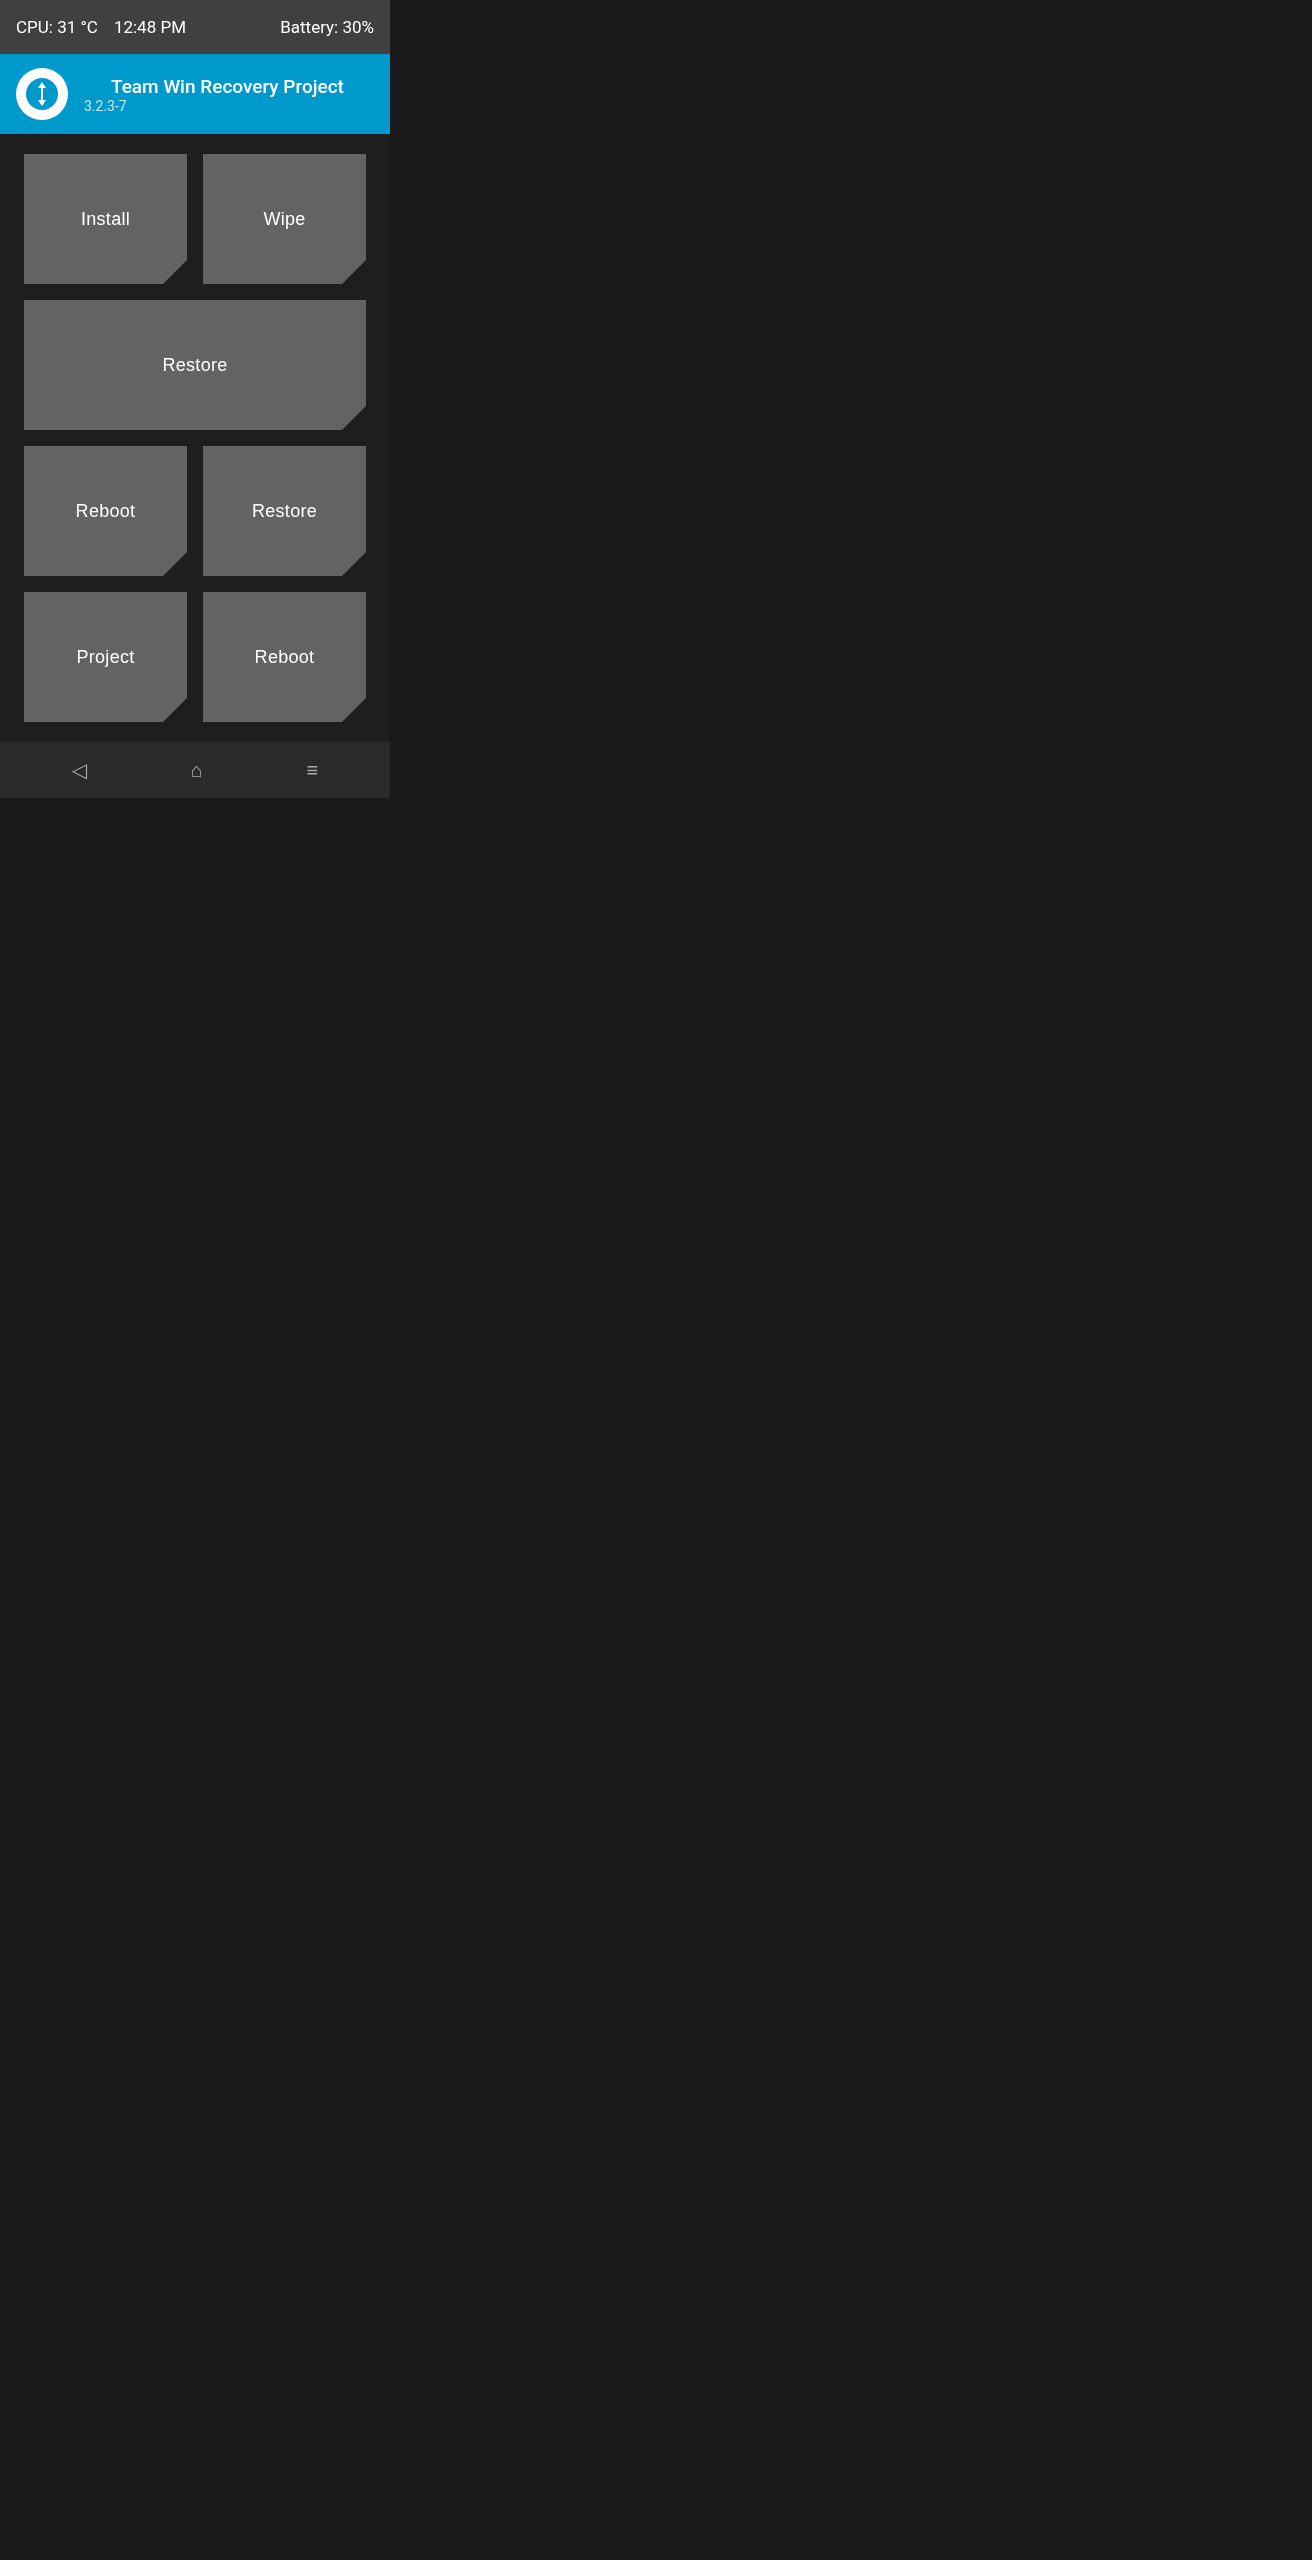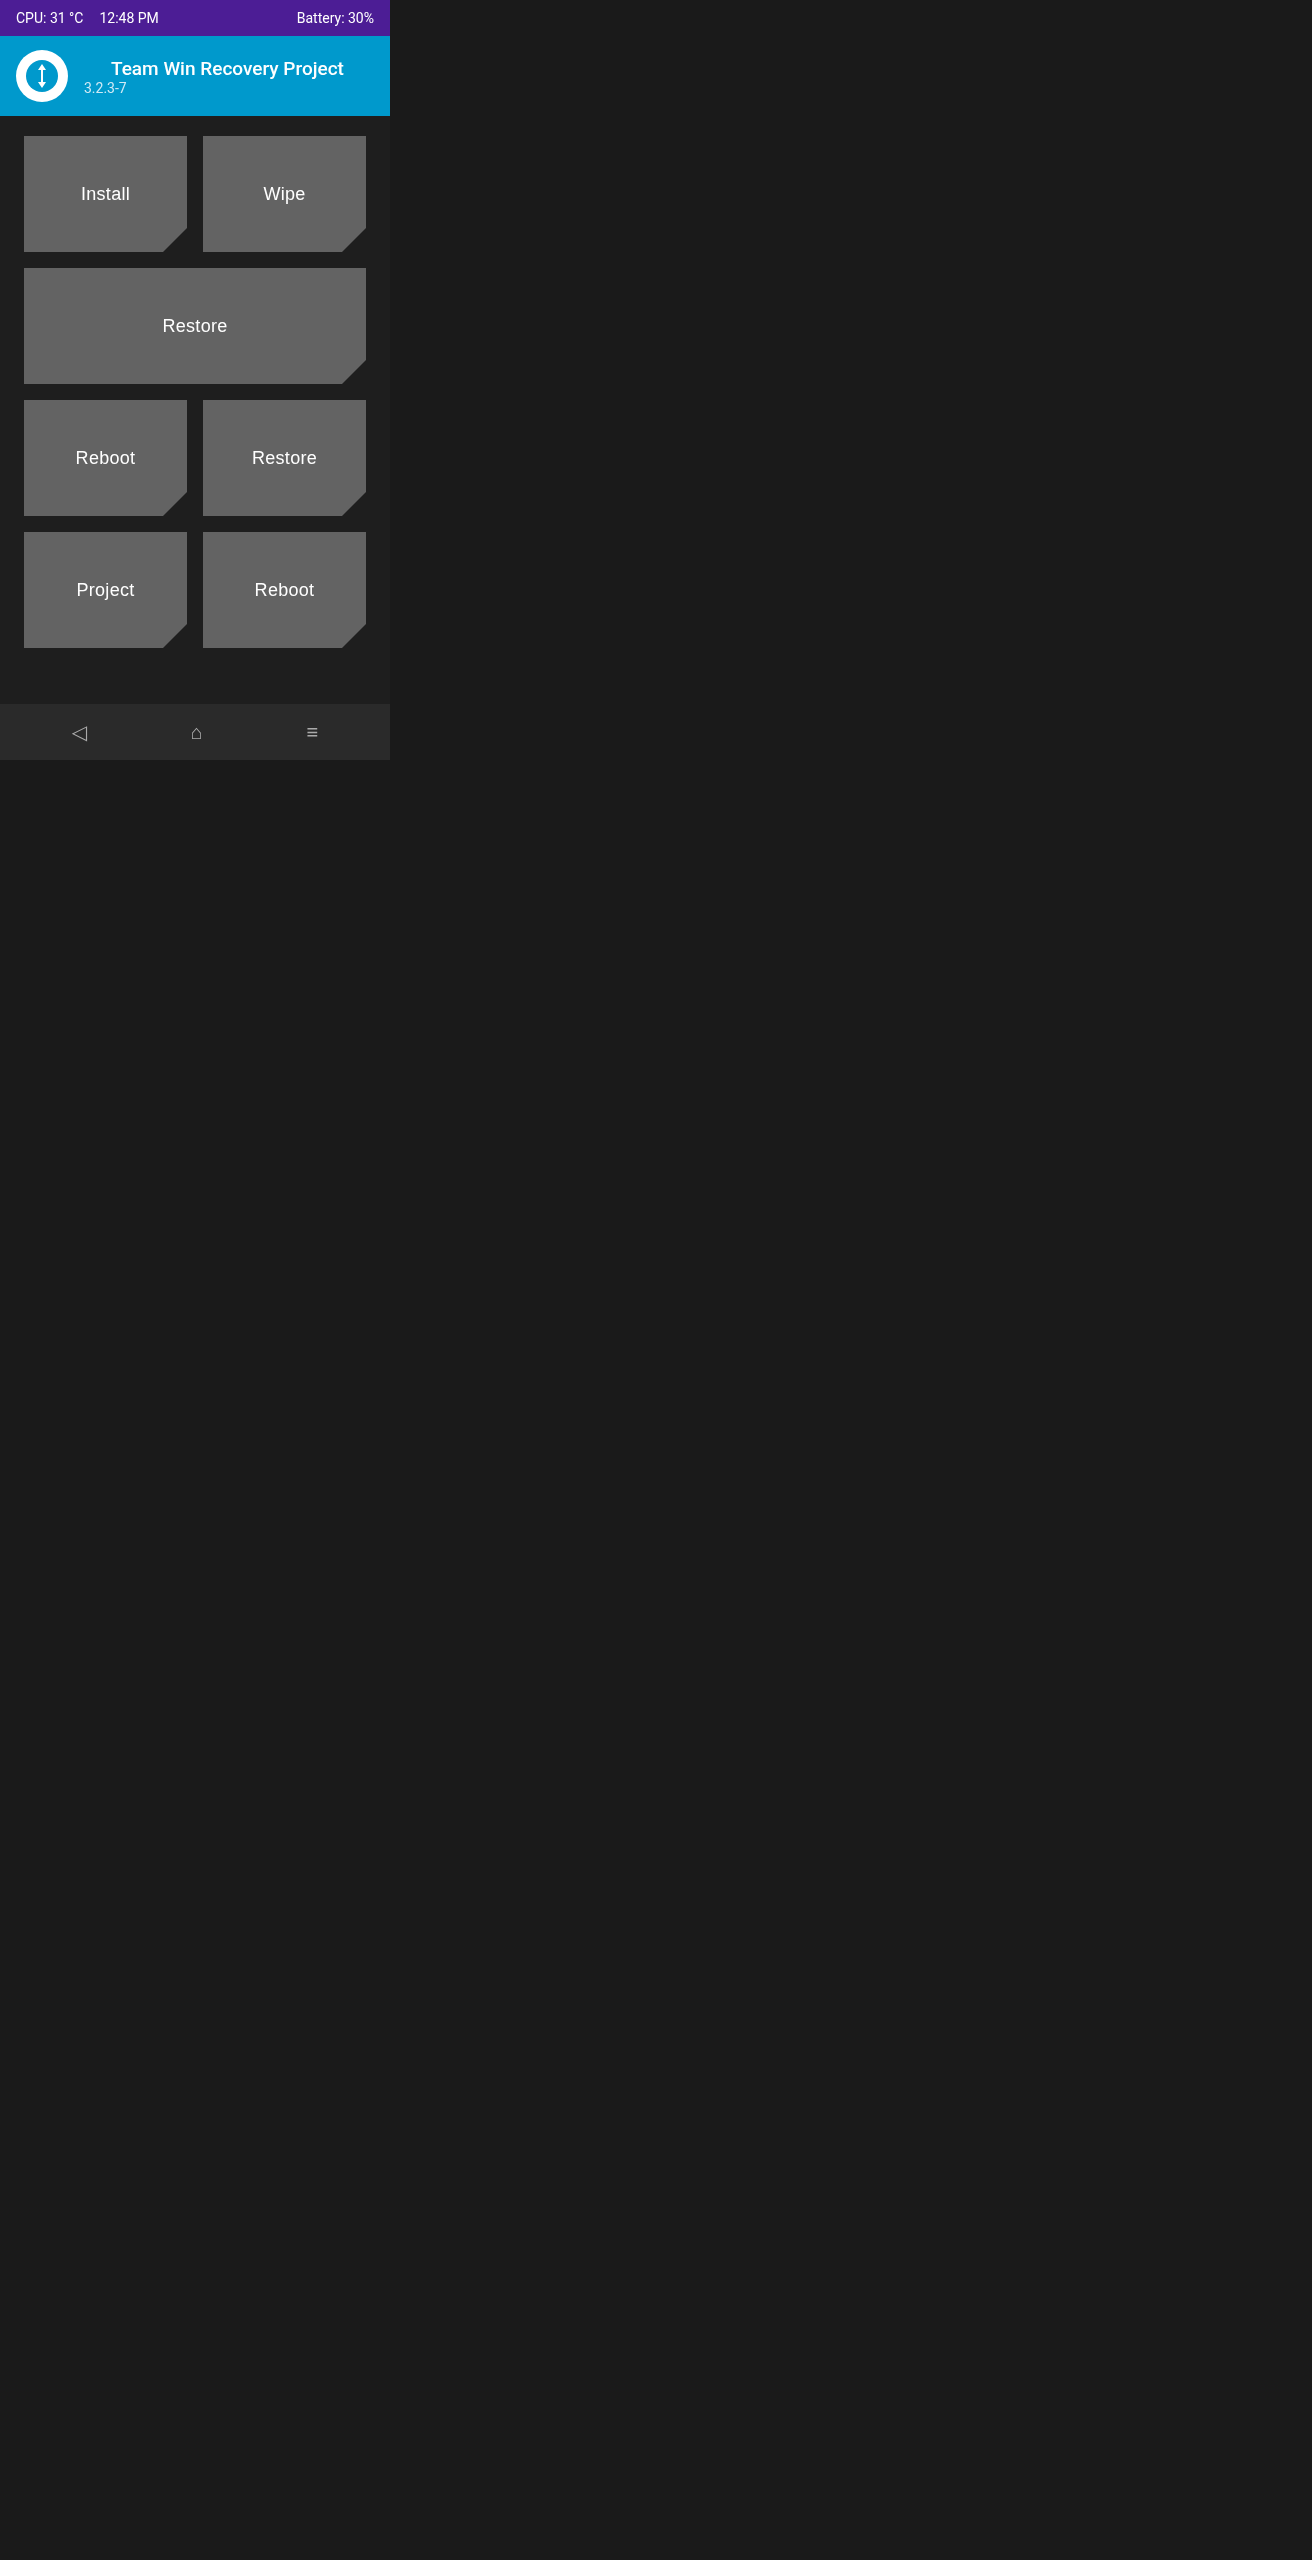--- a/index.html
+++ b/index.html
@@ -13,26 +13,26 @@
       min-height: 760px;
       background-color: #1a1a1a;
       font-family: 'Roboto', Arial, sans-serif;
       color: #ffffff;
       display: flex;
       flex-direction: column;
     }
 
     
     .status-bar {
-      background-color: #4c1d95;
+      background-color: #404040;
       display: flex;
       justify-content: space-between;
       align-items: center;
-      padding: 10px 16px;
-      font-size: 14px;
+      padding: 17px 16px;
+      font-size: 17px;
       color: #ffffff;
     }
 
     .status-bar-left {
       display: flex;
       gap: 16px;
     }
 
     
     .header {
@@ -96,21 +96,21 @@
     
     .twrp-button {
       flex: 1;
       background-color: #636363;
       color: #ffffff;
       border: none;
       cursor: pointer;
       font-size: 18px;
       font-weight: 400;
       padding: 0;
-      height: 116px;
+      height: 130px;
       position: relative;
       clip-path: polygon(0 0, 100% 0, 100% calc(100% - 24px), calc(100% - 24px) 100%, 0 100%);
       display: flex;
       align-items: center;
       justify-content: center;
       letter-spacing: 0.3px;
     }
 
     
     .nav-bar {

